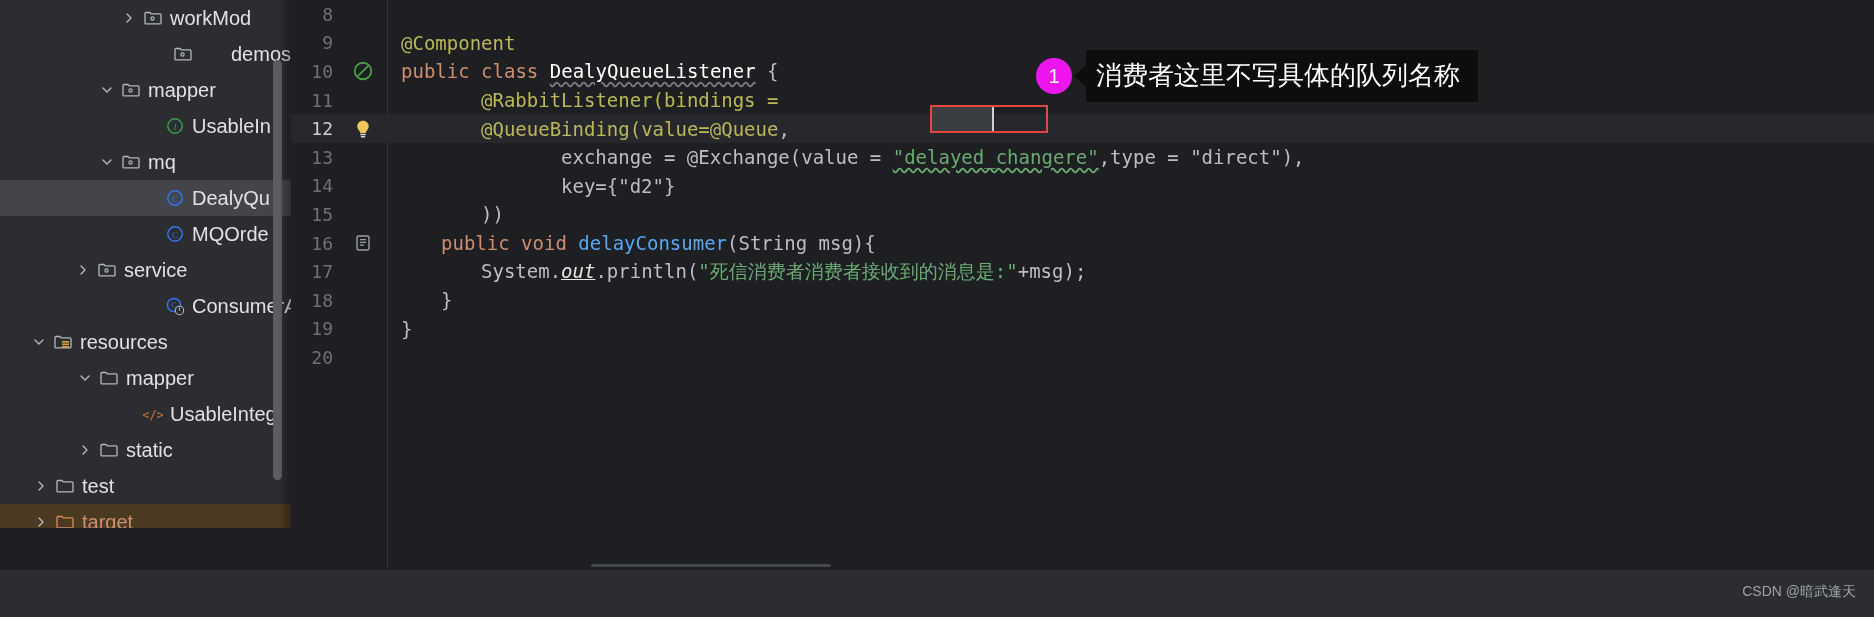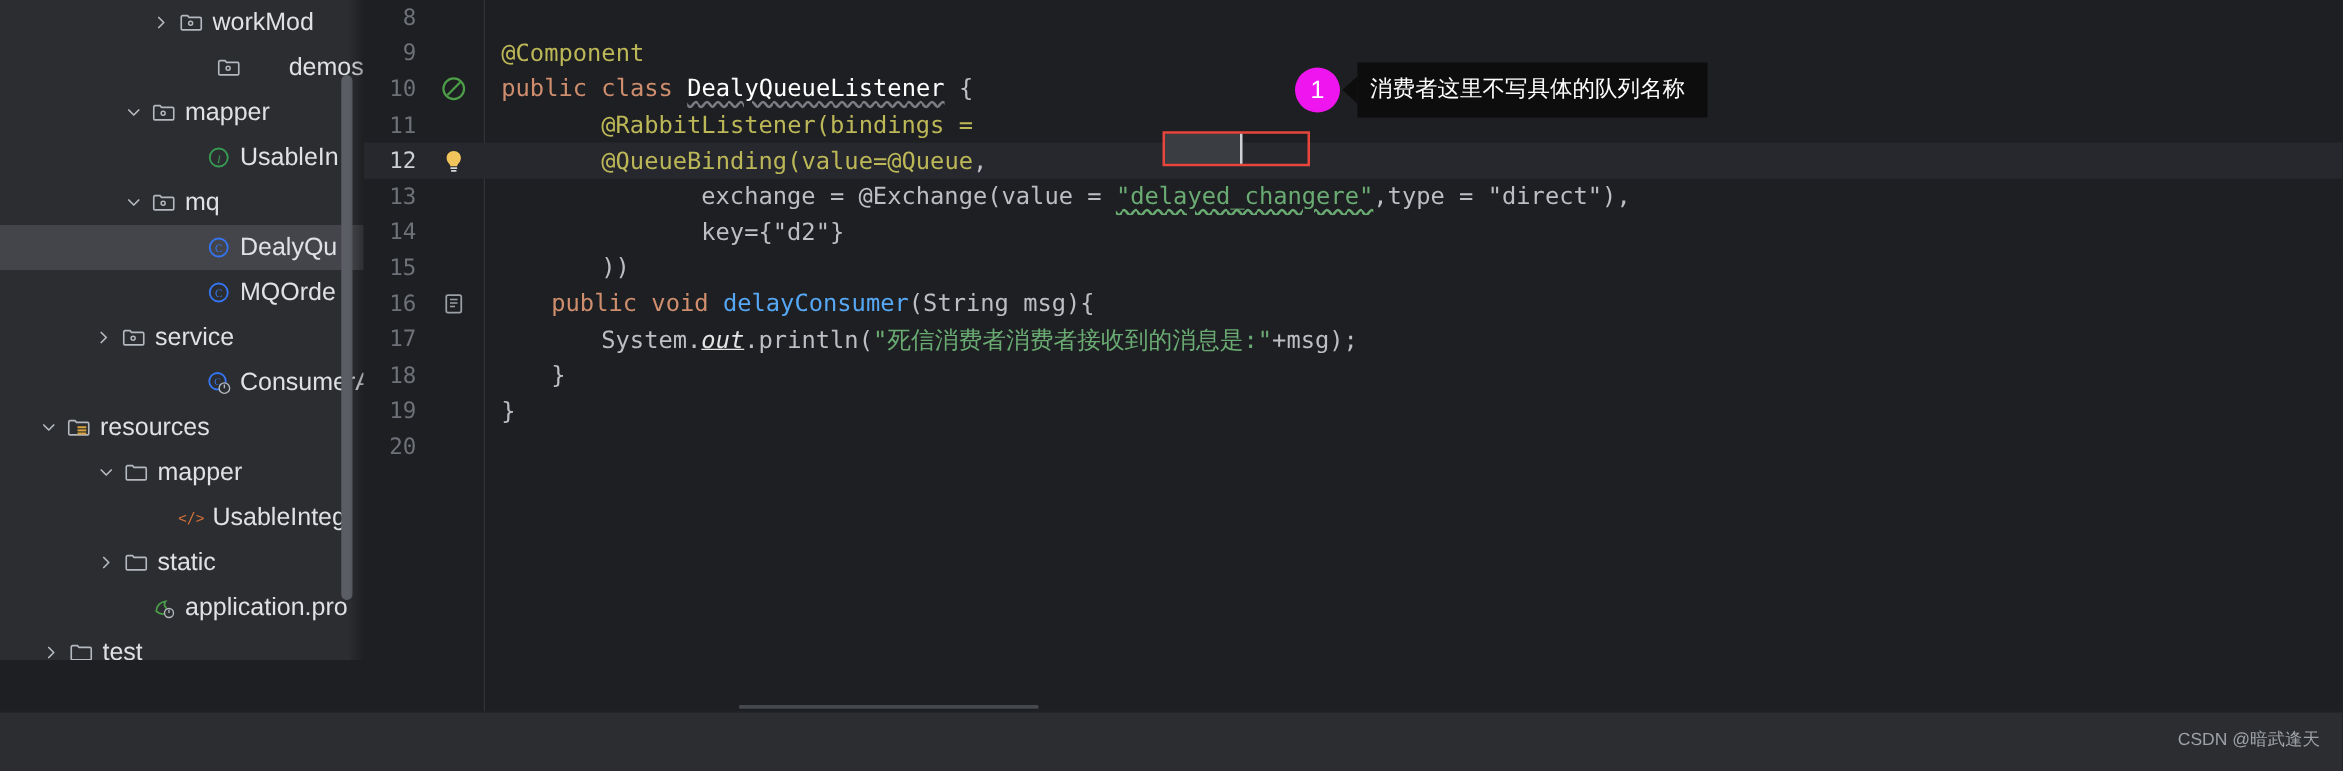--- a/index.html
+++ b/index.html
@@ -161,21 +161,21 @@
   #callout-arrow {
     width: 0; height: 0;
     border-top: 11px solid transparent;
     border-bottom: 11px solid transparent;
     border-right: 12px solid #0d0d0d;
     margin-left: 2px;
   }
   #callout-body {
     background: #0d0d0d;
     color: #ffffff;
-    font-size: 18px;
+    font-size: 26px;
     line-height: 1;
     padding: 12px 18px 14px 10px;
     white-space: nowrap;
     font-family: "Liberation Sans", sans-serif;
   }
 
   
   #bottom-bar {
     position: absolute; left: 0; bottom: 0;
     width: 1874px; height: 48px;
@@ -360,31 +360,20 @@
             <svg width="14" height="14" viewBox="0 0 14 14">
               <path d="M5 3l4 4-4 4" stroke="#b4b8bf" stroke-width="1.4" fill="none" stroke-linecap="round" stroke-linejoin="round"></path>
             </svg>
           </span>
           <span class="icon-slot">
             <svg width="20" height="20" viewBox="0 0 20 20" fill="none">
               <path d="M2 5.5a1 1 0 0 1 1-1h4l1.2 1.4H17a1 1 0 0 1 1 1v8a1 1 0 0 1-1 1H3a1 1 0 0 1-1-1z" stroke="#b4b8bf" stroke-width="1.3" fill="none"></path>
             </svg>
           </span>
           <span class="lbl">static</span>
-        </div>
-        <div class="tree-item" style="padding-left: 96px;">
-          <span class="arrow empty"></span>
-          <span class="icon-slot">
-            <svg width="20" height="20" viewBox="0 0 20 20" fill="none">
-              <path d="M4 13c0-4 3-7.5 7.5-8-1.5 2-1 4 0.5 5.5 1.3 1.3 1 3-0.5 4-1.8 1.2-5 0.5-7.5-1.5z" fill="none" stroke="#4c9e48" stroke-width="1.4"></path>
-              <circle cx="14.2" cy="14.4" r="3.6" stroke="#b4b8bf" stroke-width="1.1" fill="#2b2d30"></circle>
-              <path d="M14.2 11.8v2.6" stroke="#b4b8bf" stroke-width="1.1"></path>
-            </svg>
-          </span>
-          <span class="lbl">application.pro</span>
         </div>
         <div class="tree-item" style="padding-left: 30px;">
           <span class="arrow">
             <svg width="14" height="14" viewBox="0 0 14 14">
               <path d="M5 3l4 4-4 4" stroke="#b4b8bf" stroke-width="1.4" fill="none" stroke-linecap="round" stroke-linejoin="round"></path>
             </svg>
           </span>
           <span class="icon-slot">
             <svg width="20" height="20" viewBox="0 0 20 20" fill="none">
               <path d="M2 5.5a1 1 0 0 1 1-1h4l1.2 1.4H17a1 1 0 0 1 1 1v8a1 1 0 0 1-1 1H3a1 1 0 0 1-1-1z" stroke="#b4b8bf" stroke-width="1.3" fill="none"></path>

